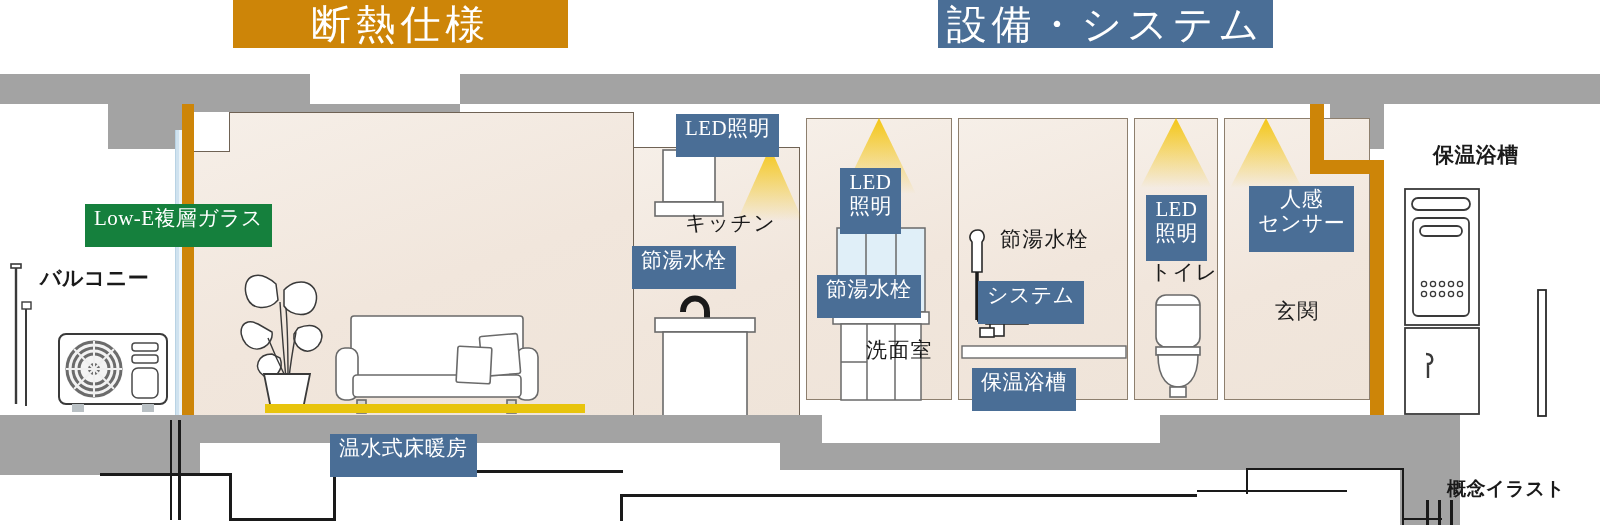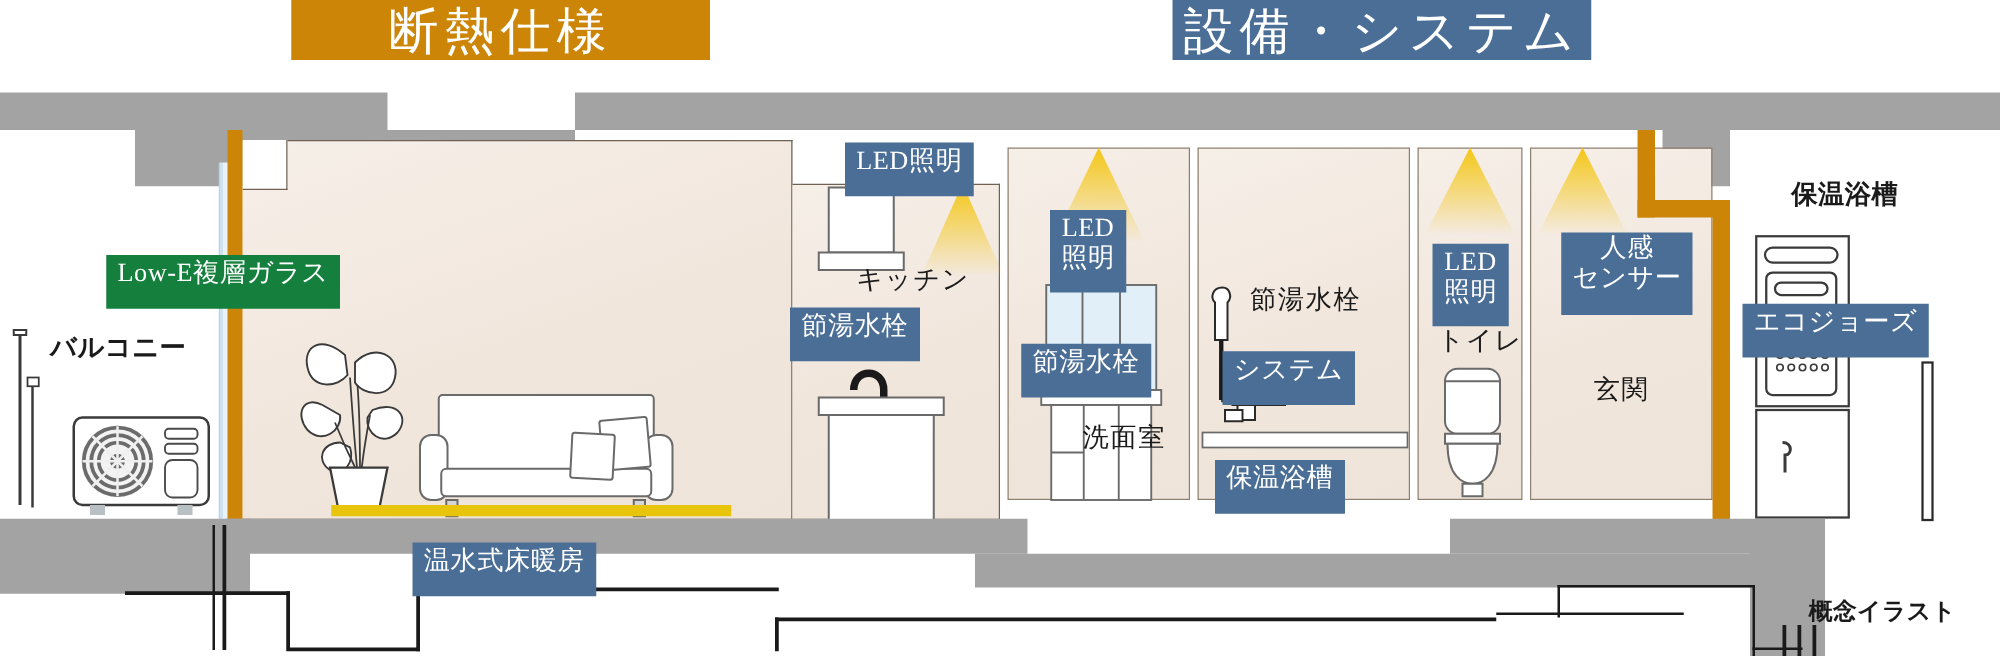--- a/index.html
+++ b/index.html
@@ -345,21 +345,20 @@
   <div class="tag" style="left:632px;top:246px;">節湯水栓</div>
   <div class="tag" style="left:840px;top:168px;">LED
 照明</div>
   <div class="tag" style="left:817px;top:275px;">節湯水栓</div>
   <div class="tag" style="left:978px;top:281px;">システム</div>
   <div class="tag" style="left:972px;top:368px;">保温浴槽</div>
   <div class="tag" style="left:1146px;top:195px;">LED
 照明</div>
   <div class="tag" style="left:1249px;top:186px;font-family:Liberation Mono, monospace;">人感
 センサー</div>
-  <div class="tag" style="left:1394px;top:243px;">エコジョーズ</div>
   <div class="tag" style="left:330px;top:422px;margin-top:12px;">温水式床暖房</div>
 
   <div class="txt bold" style="left:40px;top:264px;">バルコニー</div>
   <div class="txt" style="left:645px;top:209px;margin-left:40px;">キッチン</div>
   <div class="txt" style="left:838px;top:336px;margin-left:28px;">洗面室</div>
   <div class="txt" style="left:1000px;top:225px;">節湯水栓</div>
   <div class="txt" style="left:1150px;top:258px;">トイレ</div>
   <div class="txt" style="left:1275px;top:297px;">玄関</div>
   <div class="txt bold" style="left:1433px;top:141px;">保温浴槽</div>
   <div class="txt bold" style="left:1447px;top:476px;font-size:19px;">概念イラスト</div>

